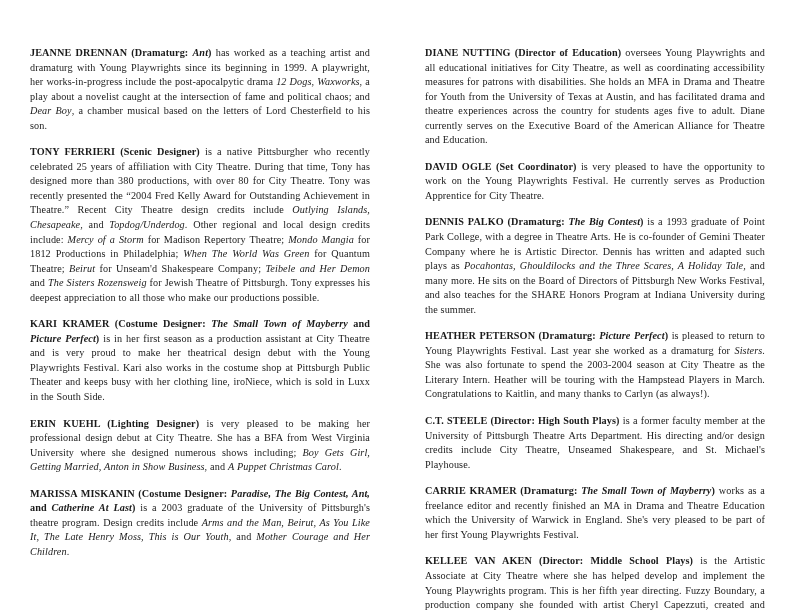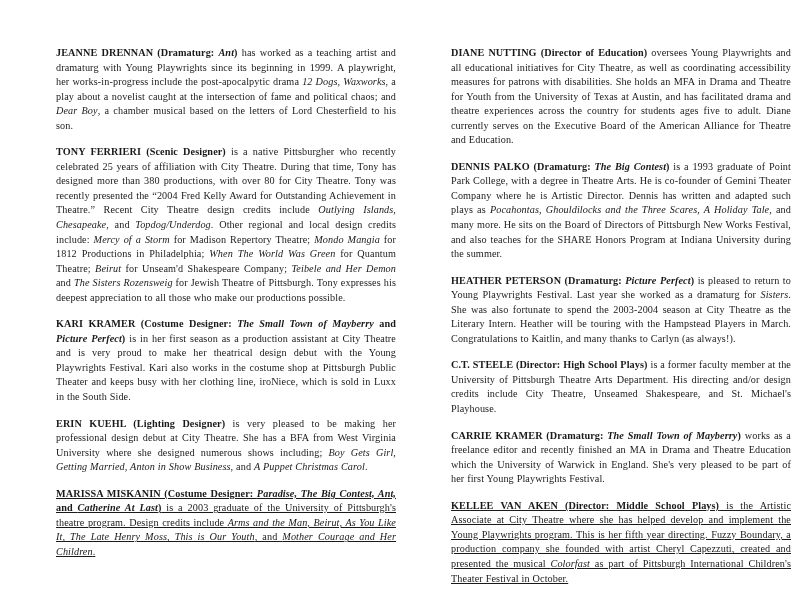--- a/index.html
+++ b/index.html
@@ -13,21 +13,21 @@
     background: #ffffff;
     font-family: "Liberation Serif", "DejaVu Serif", serif;
     color: #1a1a1a;
     overflow: hidden;
   }
   .page {
     position: relative;
     width: 800px;
     height: 615px;
     box-sizing: border-box;
-    padding: 46px 25px 10px 56px;
+    padding: 46px 25px 10px 30px;
   }
   .columns {
     display: flex;
     flex-direction: row;
     align-items: flex-start;
     gap: 55px;
     height: 100%;
   }
   .column {
     width: 340px;
@@ -39,21 +39,20 @@
     line-height: 14.55px;
     text-align: justify;
     text-justify: inter-word;
     hyphens: auto;
     -webkit-hyphens: auto;
     letter-spacing: 0.01em;
     word-spacing: 0.02em;
   }
   .bio:last-child {
     margin-bottom: 0;
-    text-decoration: underline;
   }
   .seg-b {
     font-weight: bold;
   }
   .seg-i {
     font-style: italic;
   }
   .seg-bi {
     font-weight: bold;
     font-style: italic;
@@ -70,20 +69,21 @@
   <div class="columns">
     <div class="column" id="col-0">
         <p class="bio"><span class="seg-b">JEANNE DRENNAN (Dramaturg: </span><span class="seg-bi">Ant</span><span class="seg-b">)</span><span class="seg-n"> has worked as a teaching artist and dramaturg with Young Playwrights since its beginning in 1999. A playwright, her works-in-progress include the post-apocalpytic drama </span><span class="seg-i">12 Dogs</span><span class="seg-n">, </span><span class="seg-i">Waxworks</span><span class="seg-n">, a play about a novelist caught at the intersection of fame and political chaos; and </span><span class="seg-i">Dear Boy</span><span class="seg-n">, a chamber musical based on the letters of Lord Chesterfield to his son.</span></p>
         <p class="bio"><span class="seg-b">TONY FERRIERI (Scenic Designer)</span><span class="seg-n"> is a native Pittsburgher who recently celebrated 25 years of affiliation with City Theatre.  During that time, Tony has designed more than 380 productions, with over 80 for City Theatre.  Tony was recently presented the “2004 Fred Kelly Award for Outstanding Achievement in Theatre.”   Recent City Theatre design credits include </span><span class="seg-i">Outlying Islands, Chesapeake</span><span class="seg-n">, and </span><span class="seg-i">Topdog/Underdog</span><span class="seg-n">.  Other regional and local design credits include: </span><span class="seg-i">Mercy of a Storm</span><span class="seg-n"> for Madison Repertory Theatre; </span><span class="seg-i">Mondo Mangia</span><span class="seg-n"> for 1812 Productions in Philadelphia; </span><span class="seg-i">When The World Was Green</span><span class="seg-n"> for Quantum Theatre; </span><span class="seg-i">Beirut</span><span class="seg-n"> for Unseam'd Shakespeare Company; </span><span class="seg-i">Teibele and Her Demon</span><span class="seg-n"> and </span><span class="seg-i">The Sisters Rozensweig</span><span class="seg-n"> for Jewish Theatre of Pittsburgh. Tony expresses his deepest appreciation to all those who make our productions possible.</span></p>
         <p class="bio"><span class="seg-b">KARI KRAMER (Costume Designer: </span><span class="seg-bi">The Small Town of Mayberry</span><span class="seg-b"> and </span><span class="seg-bi">Picture Perfect</span><span class="seg-b">)</span><span class="seg-n"> is in her first season as a production assistant at City Theatre and is very proud to make her theatrical design debut with the Young Playwrights Festival.  Kari also works in the costume shop at Pittsburgh Public Theater and keeps busy with her clothing line, iroNiece, which is sold in Luxx in the South Side.</span></p>
         <p class="bio"><span class="seg-b">ERIN KUEHL (Lighting Designer)</span><span class="seg-n"> is very pleased to be making her professional design debut at City Theatre. She has a BFA from West Virginia University where she designed numerous shows including; </span><span class="seg-i">Boy Gets Girl, Getting Married, Anton in Show Business</span><span class="seg-n">, and </span><span class="seg-i">A Puppet Christmas Carol</span><span class="seg-n">.</span></p>
         <p class="bio"><span class="seg-b">MARISSA MISKANIN (Costume Designer: </span><span class="seg-bi">Paradise, The Big Contest, Ant,</span><span class="seg-b"> and </span><span class="seg-bi">Catherine At Last</span><span class="seg-b">)</span><span class="seg-n"> is a 2003 graduate of the University of Pittsburgh's theatre program.  Design credits include </span><span class="seg-i">Arms and the Man, Beirut, As You Like It, The Late Henry Moss, This is Our Youth</span><span class="seg-n">, and </span><span class="seg-i">Mother Courage and Her Children</span><span class="seg-n">.</span></p>
       </div>
     <div class="column" id="col-1">
         <p class="bio"><span class="seg-b">DIANE NUTTING (Director of Education)</span><span class="seg-n"> oversees Young Playwrights and all educational initiatives for City Theatre,  as well as coordinating accessibility measures for patrons with disabilities.  She holds an MFA in Drama and Theatre for Youth from the University of Texas at Austin, and has facilitated drama and theatre experiences across the country for students ages five to adult.  Diane currently serves on the Executive Board of the American Alliance for Theatre and Education.</span></p>
+        <p class="bio"><span class="seg-b">DAVID OGLE (Set Coordinator)</span><span class="seg-n"> is very pleased to have the opportunity to work on the Young Playwrights Festival.  He currently serves as  Production Apprentice for City Theatre.</span></p>
         <p class="bio"><span class="seg-b">DENNIS PALKO (Dramaturg: </span><span class="seg-bi">The Big Contest</span><span class="seg-b">)</span><span class="seg-n"> is a 1993 graduate of Point Park College, with a degree in Theatre Arts.  He is co-founder of Gemini Theater Company where he is Artistic Director.  Dennis has written and adapted such plays as </span><span class="seg-i">Pocahontas, Ghouldilocks and the Three Scares, A Holiday Tale,</span><span class="seg-n"> and many more.  He sits on the Board of Directors of Pittsburgh New Works Festival, and also teaches for the SHARE Honors Program at Indiana University during the summer.</span></p>
         <p class="bio"><span class="seg-b">HEATHER PETERSON (Dramaturg: </span><span class="seg-bi">Picture Perfect</span><span class="seg-b">)</span><span class="seg-n"> is pleased to return to Young Playwrights Festival.  Last year she worked as a dramaturg for </span><span class="seg-i">Sisters</span><span class="seg-n">.  She was also fortunate to spend the 2003-2004 season at City Theatre as the Literary Intern.  Heather will be touring with the Hampstead Players in March.  Congratulations to Kaitlin, and many thanks to Carlyn (as always!).</span></p>
-        <p class="bio"><span class="seg-b">C.T. STEELE (Director: High School Plays)</span><span class="seg-n"> is a former faculty member at the University of Pittsburgh Theatre Arts Department.  His directing and/or design credits include City Theatre, Unseamed Shakespeare, and St. Michael's Playhouse.</span></p>
+        <p class="bio"><span class="seg-b">C.T. STEELE (Director: High South Plays)</span><span class="seg-n"> is a former faculty member at the University of Pittsburgh Theatre Arts Department.  His directing and/or design credits include City Theatre, Unseamed Shakespeare, and St. Michael's Playhouse.</span></p>
         <p class="bio"><span class="seg-b">CARRIE KRAMER (Dramaturg: </span><span class="seg-bi">The Small Town of Mayberry</span><span class="seg-b">)</span><span class="seg-n"> works as a freelance editor and recently finished an MA in Drama and Theatre Education which the University of Warwick in England.  She's very pleased to be part of her first Young Playwrights Festival.</span></p>
         <p class="bio"><span class="seg-b">KELLEE VAN AKEN (Director: Middle School Plays)</span><span class="seg-n"> is the Artistic Associate at City Theatre where she has helped develop and implement the Young Playwrights program.  This is her fifth year directing.  Fuzzy Boundary, a production company she founded  with artist Cheryl Capezzuti, created and presented the musical </span><span class="seg-i">Colorfast</span><span class="seg-n"> as part of Pittsburgh International Children's Theater Festival in October.</span></p>
       </div>
   </div>
 </div>
 
 </body></html>

